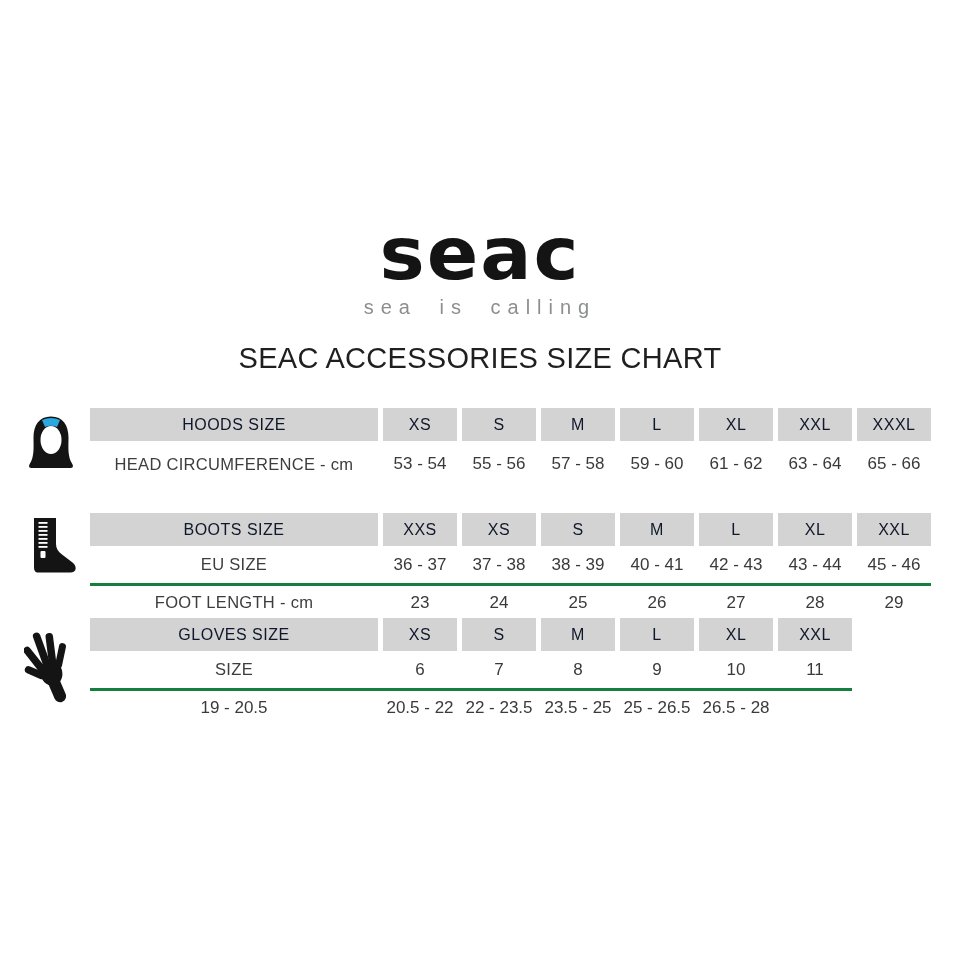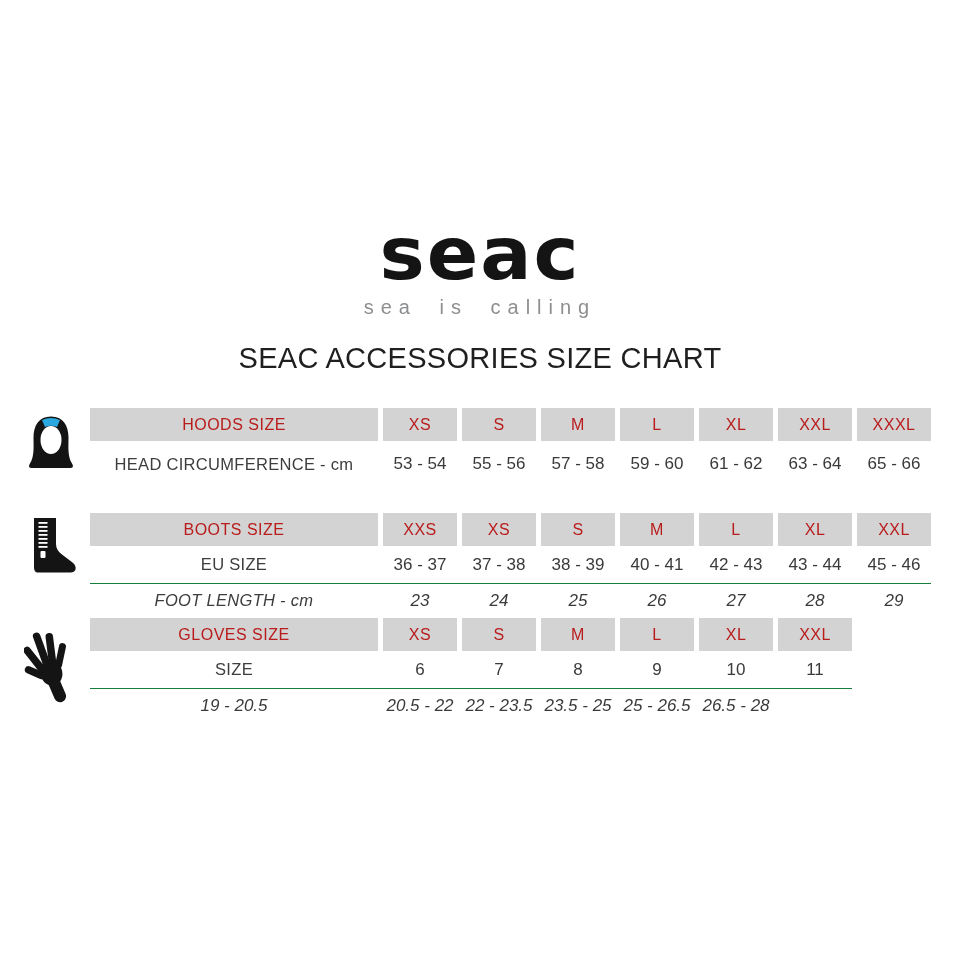--- a/index.html
+++ b/index.html
@@ -16,27 +16,27 @@
   .page-title{position:absolute;top:342px;left:0;width:960px;text-align:center;
               font-size:29px;font-weight:500;color:#1f1f1f;letter-spacing:.3px;}
 
   
   .tables{position:absolute;left:90px;top:408px;width:842px;height:315px;}
   .size-table{position:absolute;left:0;}
   .w7 .trow{display:grid;grid-template-columns:288px repeat(7,74px);column-gap:5px;}
   .w6 .trow{display:grid;grid-template-columns:288px repeat(6,74px);column-gap:5px;}
   .trow{width:max-content;}
   .header-row{height:33px;}
-  .header-row .cell{background:#d3d3d3;color:#b91c1c;font-size:16px;letter-spacing:.5px;}
+  .header-row .cell{background:#d3d3d3;color:#0f172a;font-size:16px;letter-spacing:.5px;}
   .cell{display:flex;align-items:center;justify-content:center;text-align:center;}
   .data-row .cell{color:#3a3a3a;font-size:17px;}
   .data-row .label-cell{font-size:16.5px;letter-spacing:.3px;color:#3d3d3d;}
   .t0 .data-row{height:46px;}
   .t1 .data-row,.t2 .data-row{height:37px;}
-  .t1 .data-row.divided,.t2 .data-row.divided{height:33px;border-top:1px solid #15803d;font-style:italic;}
+  .t1 .data-row.divided,.t2 .data-row.divided{height:33px;border-top:3px solid #15803d;}
 
   
   .prod-icon{position:absolute;}
   .hood-pos{left:27px;top:415px;}
   .boot-pos{left:26px;top:514px;}
   .glove-pos{left:24px;top:626px;}
 </style>
 </head>
 <body>
 

